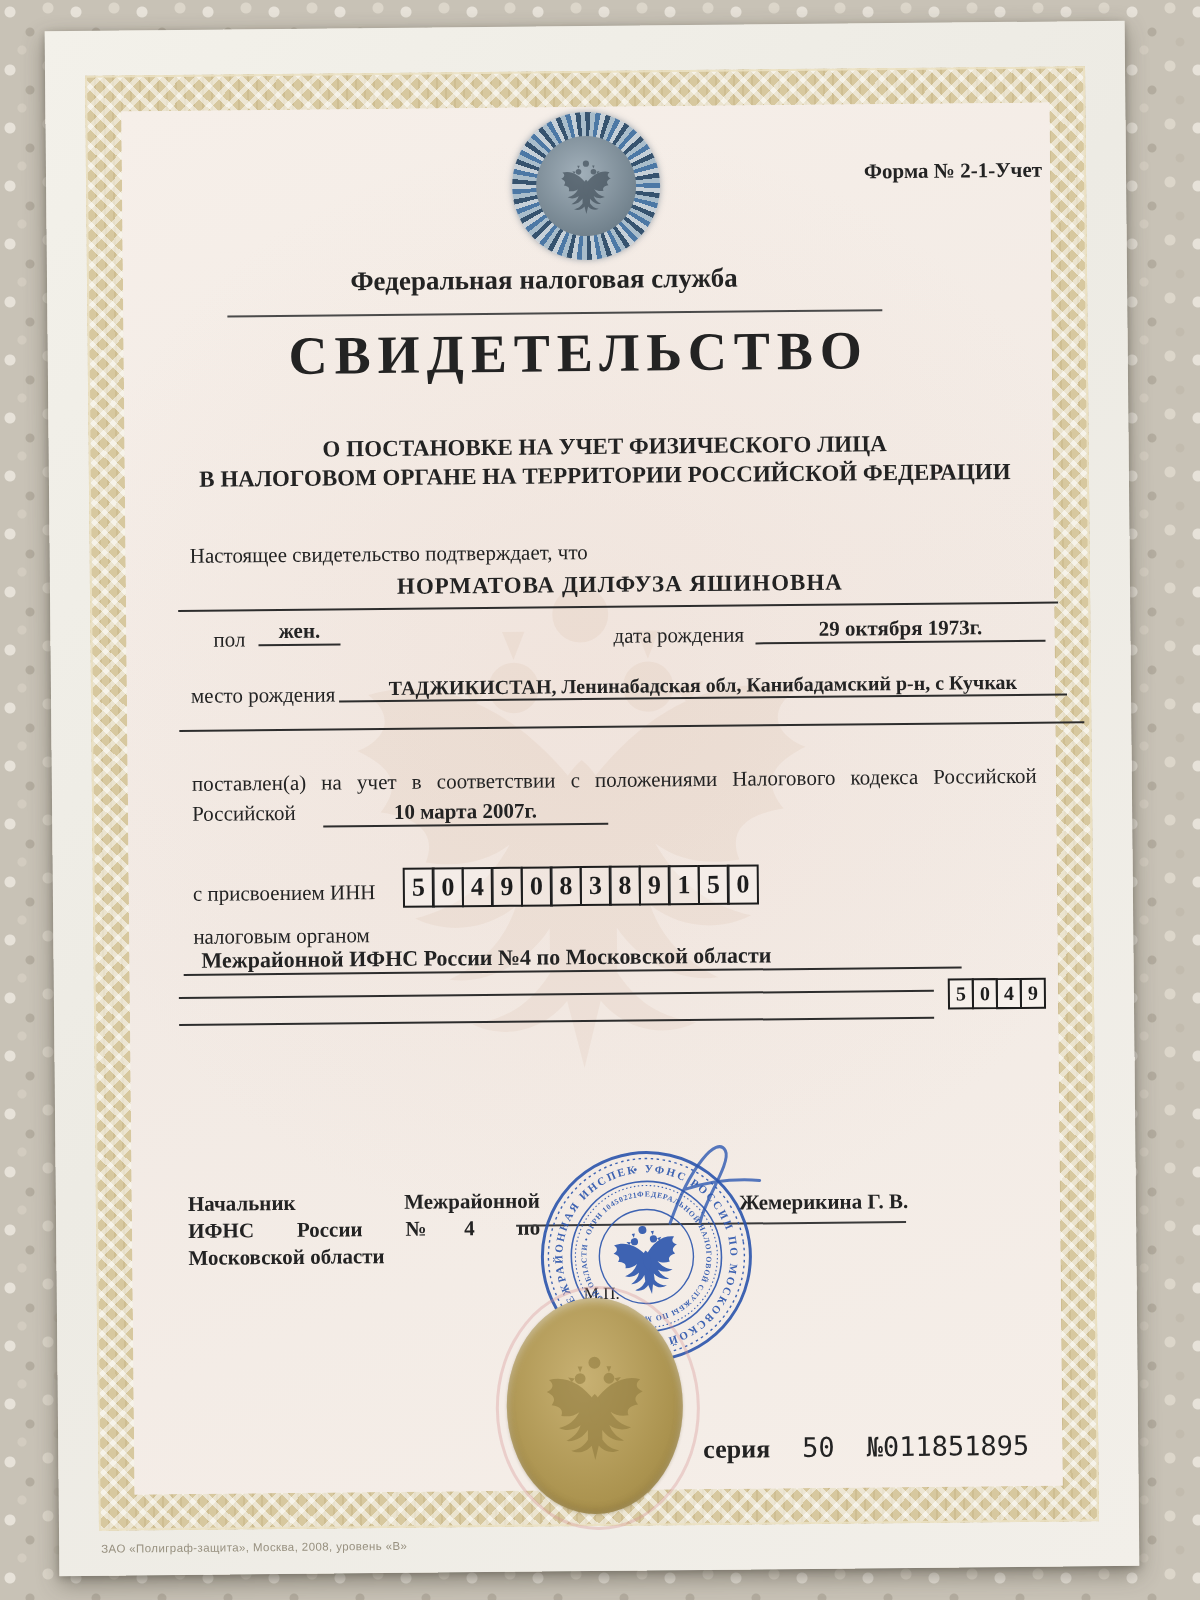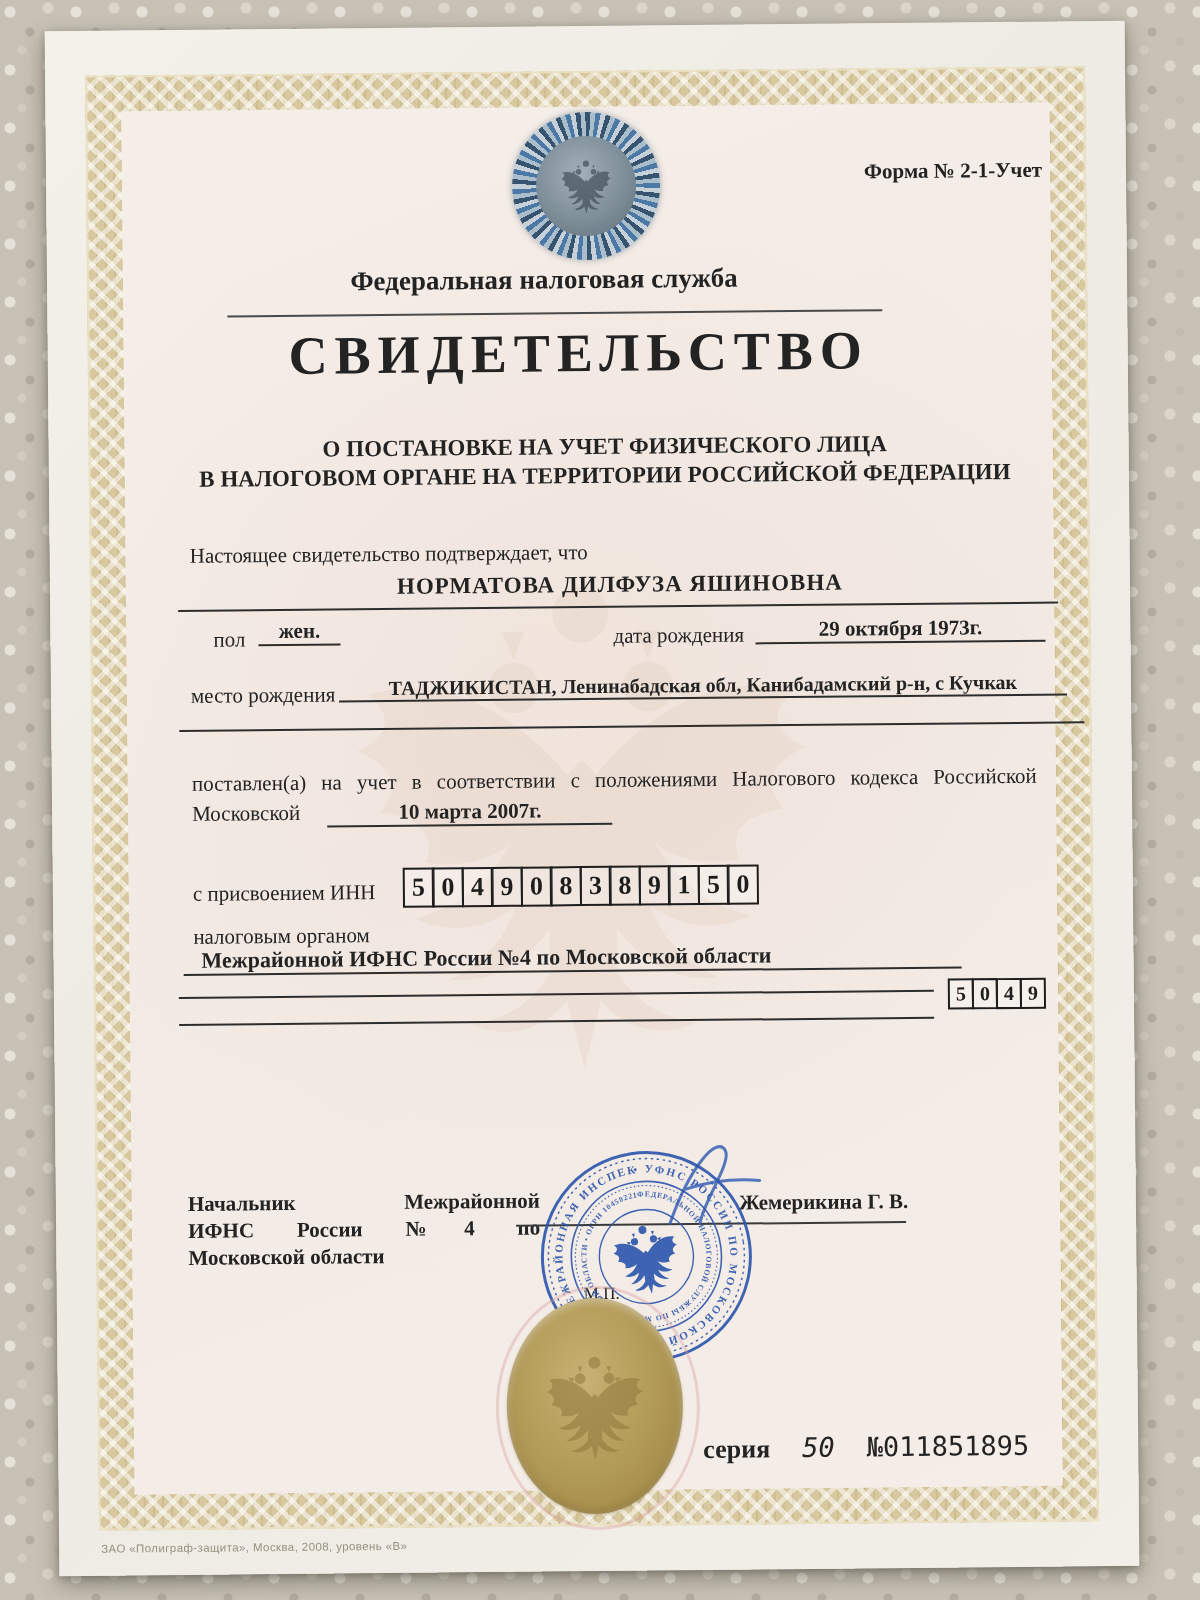--- a/index.html
+++ b/index.html
@@ -123,21 +123,21 @@
   <div class="abs t ubox" style="top:590px;left:208px;width:82px;font-size:21px;">жен.</div>
   <div class="abs t" style="top:598px;left:563px;font-size:21px;">дата рождения</div>
   <div class="abs t ubox" style="top:593px;left:705px;width:290px;font-size:21px;">29 октября 1973г.</div>
 
   <div class="abs t" style="top:654px;left:140px;font-size:21px;">место рождения</div>
   <div class="abs t ubox" style="top:649px;left:288px;width:728px;font-size:20px;">ТАДЖИКИСТАН, Ленинабадская обл, Канибадамский р-н, с Кучкак</div>
   <div class="hline" style="top:700px;left:128px;width:905px;"></div>
 
   <div class="abs t jline" style="top:742px;left:140px;width:845px;font-size:21px;">поставлен(а) на учет в соответствии с положениями Налогового кодекса Российской</div>
   <div class="abs t" style="top:772px;left:140px;font-size:21px;">
-    <span>Московской</span>
+    <span>Российской</span>
     <span class="ubox" style="width:285px;margin-left:22px;font-size:21px;">10 марта 2007г.</span>
   </div>
 
   <div class="abs t" style="top:852px;left:140px;font-size:21px;">с присвоением ИНН</div>
   <div class="abs cells" style="top:840px;left:352px;">
     <span class="cell">5</span>
     <span class="cell">0</span>
     <span class="cell">4</span>
     <span class="cell">9</span>
     <span class="cell">0</span>
@@ -193,18 +193,18 @@
 
   <div class="sealhalo"></div>
   <div class="goldseal">
     <svg width="120" height="150" viewBox="0 0 100 100" fill="#8d783c" opacity="0.55">
         <use href="#eagle"></use>
       </svg>
   </div>
 
   <div class="abs" style="top:1408px;left:645px;display:flex;align-items:baseline;gap:32px;">
     <span class="t serifbold" style="font-size:26px;">серия</span>
-    <span class="t mono" style="font-size:27px;font-style:italic;">50</span>
+    <span class="t mono" style="font-size:27px;">50</span>
     <span class="t mono" style="font-size:27px;">№011851895</span>
   </div>
 
   <div class="abs footer-note" style="top:1512px;left:42px;">ЗАО «Полиграф-защита», Москва, 2008, уровень «В»</div>
 </div>
 
 </body></html>

